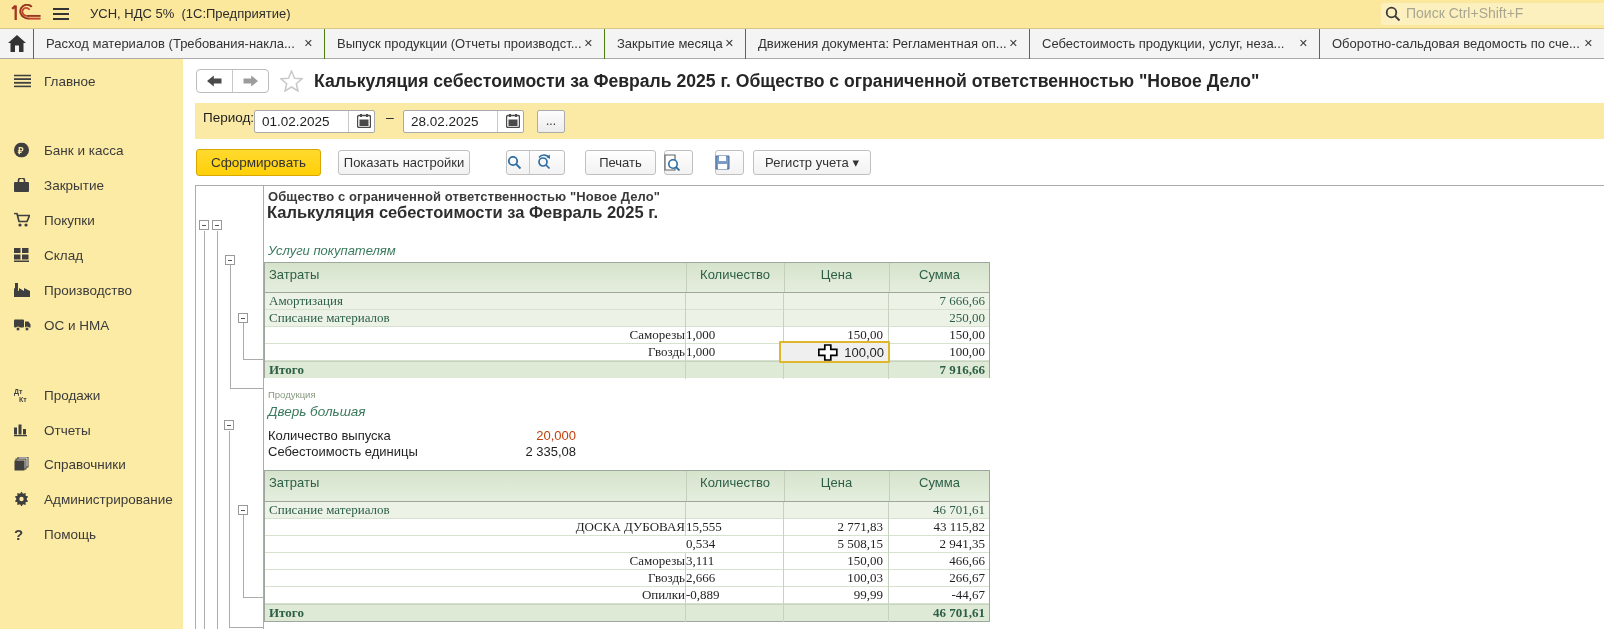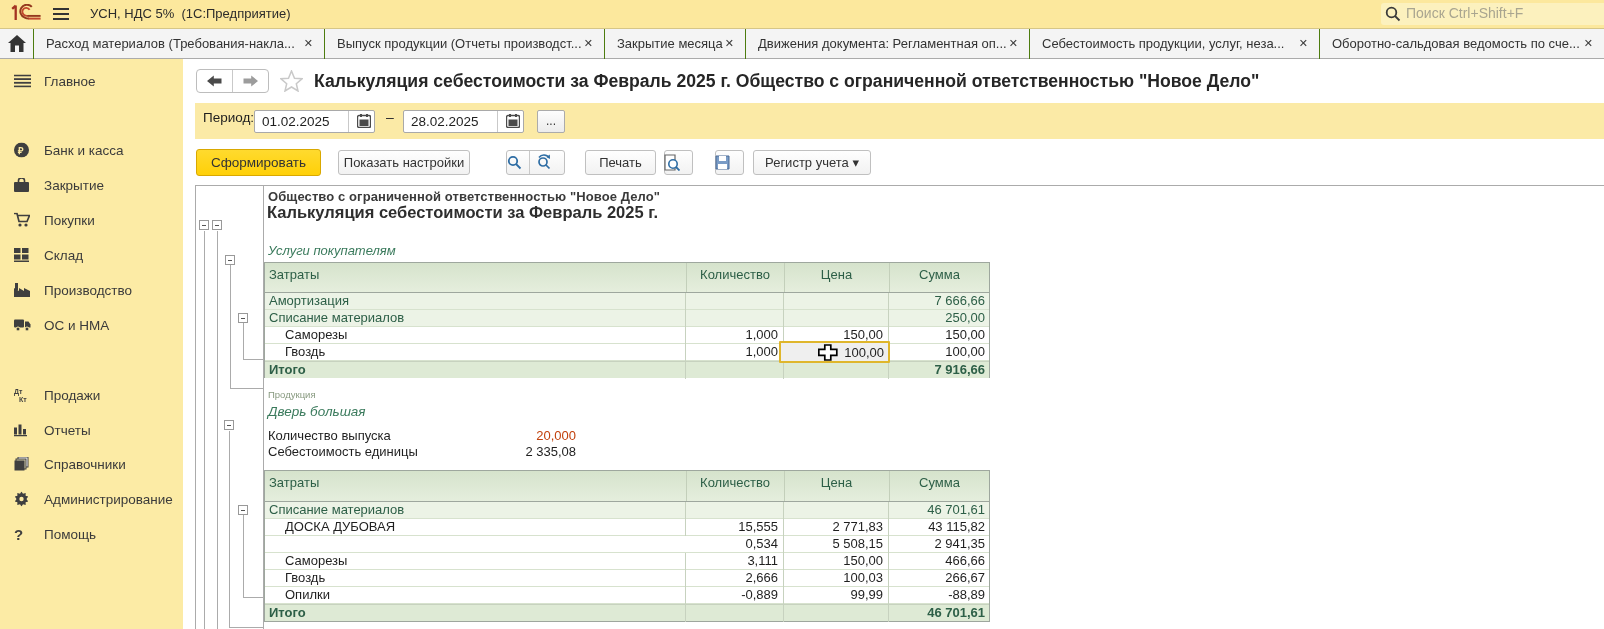--- a/index.html
+++ b/index.html
@@ -35,33 +35,33 @@
 .fldtx { position:absolute; left:7px; top:3px; font-size:13.5px; color:#1e1e1e; }
 .toolbtn { position:absolute; top:91px; height:25px; background:linear-gradient(#FEFEFE,#F2F2F2);
   border:1px solid #C0C0C0; border-radius:3px;margin-left:6px; }
 .toolbtn .tx { position:absolute; width:100%; text-align:center; top:4px; font-size:13px; color:#333; white-space:nowrap;}
 .tln { position:absolute; background:#ABABAB; }
 .gbox { position:absolute; width:10px; height:10px; background:#fff; border:1px solid #999; }
 .gbox:after { content:""; position:absolute; left:2px; top:4px; width:4px; height:1px; background:#555; }
 .rtx { position:absolute; white-space:nowrap; }
 
 .rtab { position:absolute; border:1px solid #9EA79E; background:#fff; }
-.trow { position:relative; width:100%; height:17px; font-size:13px; }
+.trow { position:relative; width:100%; height:17px; font-size:13px;font-family:Liberation Serif, serif; }
 .trow > div { position:absolute; top:0; height:17px; line-height:16px; border-right:1px solid #C7D2BF; overflow:hidden; }
 .c0 { left:0; width:421px; padding-left:4px; }
-.c1 { left:421px; width:98px; text-align:right; padding-right:5px; }
+.c1 { left:421px; width:98px; text-align:left; padding-right:5px; }
 .c2 { left:519px; width:105px; text-align:right; padding-right:5px; }
 .c3 { left:624px; width:101px; text-align:right; padding-right:5px; border-right:none !important; }
 .ghead { height:30px; background:linear-gradient(#D6E3CC,#E5EEDD); border-bottom:1px solid #9EA79E; position:relative; color:#2D5F47; font-size:13px; }
 .ghead > div { position:absolute; top:4px; }
 .ghead:before { content:""; position:absolute; left:421px; top:0; width:1px; height:100%; background:#C3CFBA; }
 .ghead i { position:absolute; top:0; width:1px; height:100%; background:#C3CFBA; }
 .grp { background:#ECF3E6; color:#2D5F47; border-bottom:1px solid #D7E2CE; }
 .det { background:#fff; color:#1f1f1f; border-bottom:1px solid #D7E2CE; }
-.det .c0 { padding-left:20px; }
+.det .c0 { padding-left:36px;text-align:right; }
 .itg { background:#DEEAD5; color:#2D5F47; font-weight:bold; border-top:1px solid #C7D2BF; }
 </style></head>
 <body>
 
 <div id="topbar">
   <svg class="abs" style="left:10px;top:4px" width="32" height="17" viewBox="0 0 32 17">
     <path d="M2.2 4.8 L5.7 1.6 M5.7 1.6 L5.7 16" stroke="#A33322" stroke-width="2.3" fill="none"></path>
     <path d="M21.8 2.9 A6.6 6.6 0 1 0 14.8 13.6 Q16.5 14.6 19 14.6" stroke="#93391F" stroke-width="2" fill="none"></path>
     <path d="M18.5 14.6 L30.6 14.6" stroke="#C2482E" stroke-width="2" fill="none"></path>
     <path d="M19.6 5.8 A3.9 3.9 0 1 0 15.5 11.6 Q16.6 11.9 18 11.9" stroke="#C2482E" stroke-width="1.9" fill="none"></path>
@@ -408,21 +408,21 @@
   <div class="trow det">
       <div class="c0">Гвоздь</div>
       <div class="c1">2,666</div>
       <div class="c2">100,03</div>
       <div class="c3">266,67</div>
     </div>
   <div class="trow det">
       <div class="c0">Опилки</div>
       <div class="c1">-0,889</div>
       <div class="c2">99,99</div>
-      <div class="c3">-88,89</div>
+      <div class="c3">-44,67</div>
     </div>
   <div class="trow itg">
       <div class="c0">Итого</div>
       <div class="c1"></div>
       <div class="c2"></div>
       <div class="c3">46 701,61</div>
     </div>
 </div>
 
 </body></html>

